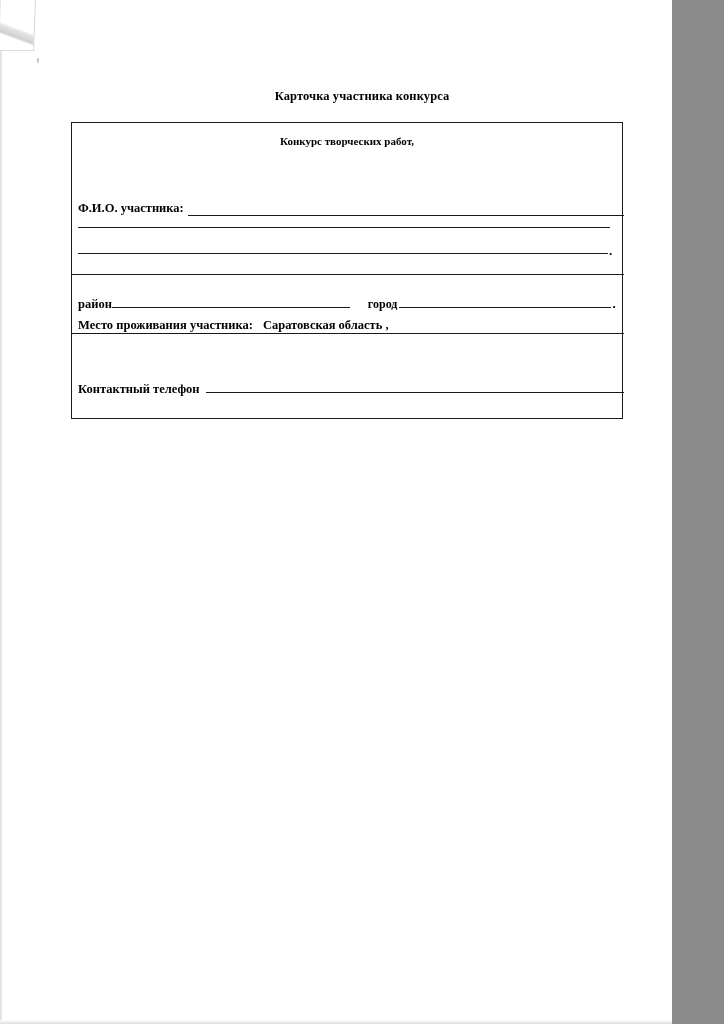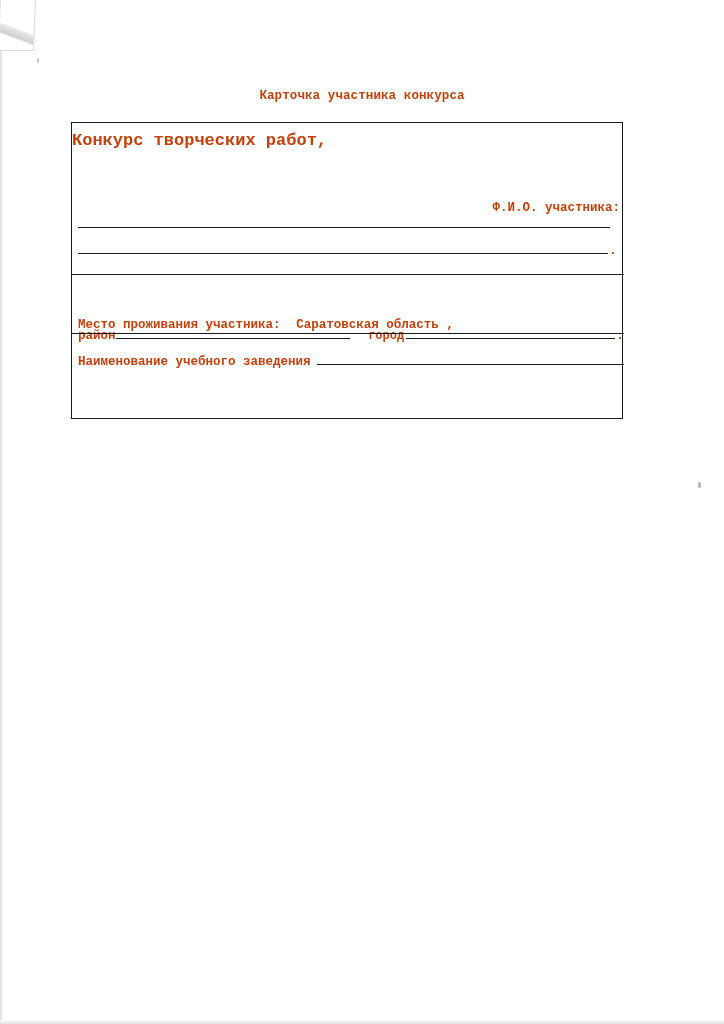--- a/index.html
+++ b/index.html
@@ -2,26 +2,26 @@
 <html><head>
 <meta charset="utf-8">
 <style>
   html, body {
     margin: 0;
     padding: 0;
     background: #8a8a8a;
   }
   .page {
     position: relative;
-    width: 724px;
+    width: 672px;
     height: 1024px;
     background: #ffffff;
     overflow: hidden;
-    font-family: Liberation Mono, monospace;
-    color: #c2410c;
+    font-family: Liberation Serif, serif;
+    color: #000000;
   }
   
   .corner-fold {
     position: absolute;
     top: 0;
     left: 0;
     width: 34px;
     height: 50px;
     background: linear-gradient(200deg, #ffffff 0%, #ffffff 55%, #e6e6e6 58%, #cfcfcf 70%, #ffffff 74%);
     border-right: 1px solid #d8d8d8;
@@ -64,22 +64,23 @@
     left: 71px;
     top: 122px;
     width: 552px;
     height: 297px;
     border: 1.3px solid #1a1a1a;
     box-sizing: border-box;
   }
 
   .heading-block {
     padding-top: 7px;
-    font-weight: bold;
-    font-size: 17px;
+    text-align: center;
+    font-weight: bold;
+    font-size: 11px;
     line-height: 22px;
   }
   .heading-block .l3 {
     font-weight: bold;
   }
 
   .row {
     position: absolute;
     left: 0;
     width: 552px;
@@ -88,22 +89,21 @@
 
   .label {
     font-weight: bold;
     font-size: 12.5px;
     white-space: nowrap;
   }
   .fio-row {
     top: 78px;
     padding-left: 6px;
     display: flex;
-    align-items: flex-end;
-    flex-direction: column;
+    align-items: center;
   }
   .fio-row .label { margin-right: 4px; }
   .rule {
     border-bottom: 1.1px solid #1a1a1a;
     height: 13px;
     flex: 1;
   }
   .rule-line {
     position: absolute;
     border-bottom: 1.1px solid #1a1a1a;
@@ -134,21 +134,21 @@
   }
 
   .resid-row {
     top: 164px;
     padding-left: 6px;
     margin-top: 28px;
   }
   .resid-row .label { font-size: 12.5px; }
 
   .district-row {
-    top: 202px;
+    top: 171px;
     padding-left: 6px;
     display: flex;
     align-items: baseline;
   }
   .district-row .label { font-size: 12.5px; }
   .dist-rule {
     border-bottom: 1.1px solid #1a1a1a;
     height: 13px;
     width: 238px;
   }
@@ -224,20 +224,20 @@
     <div class="row district-row">
       <span class="label">район</span>
       <span class="dist-rule"></span>
       <span class="city-label">город</span>
       <span class="city-rule"></span>
       <span class="city-dot">.</span>
     </div>
 
     <div class="divider2"></div>
 
-    <div class="row school-row">
-      <span class="label">Наименование учебного заведения</span>
-      <span class="school-rule"></span>
-    </div>
-
+
+    <div class="row phone-row">
+      <span class="label">Контактный телефон</span>
+      <span class="phone-rule"></span>
+    </div>
 
   </div>
 </div>
 
 </body></html>

